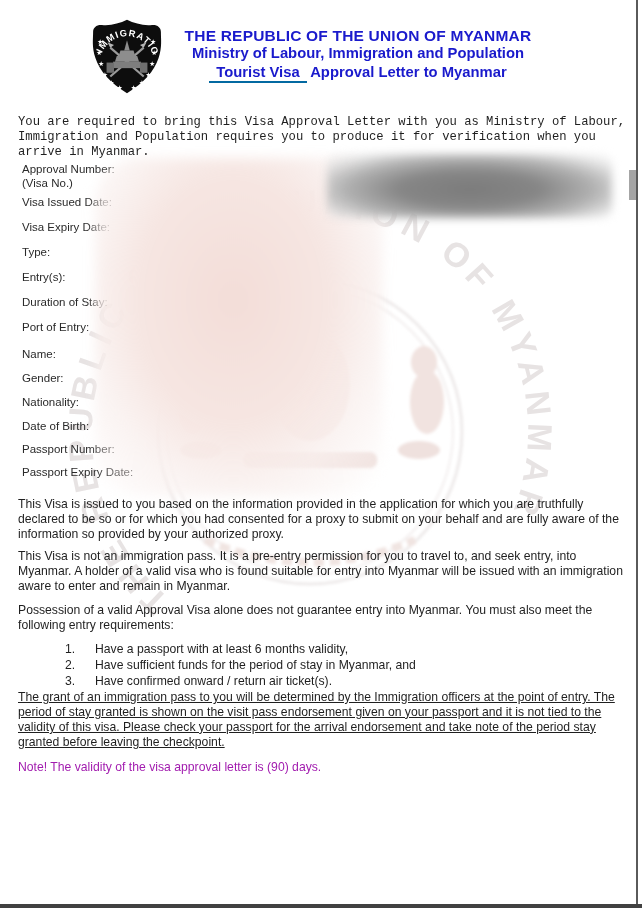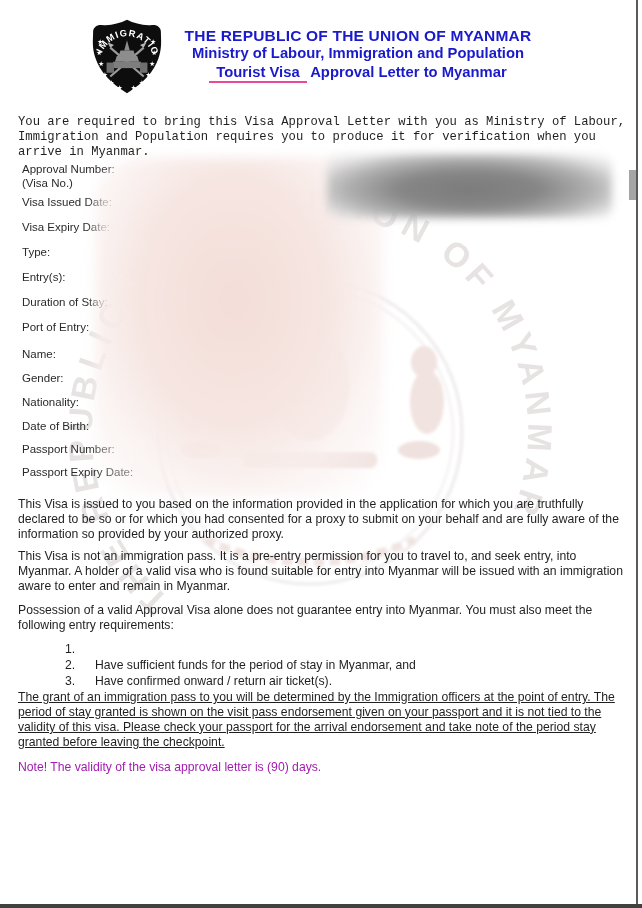--- a/index.html
+++ b/index.html
@@ -11,21 +11,21 @@
   .watermark{position:absolute;left:0;top:0;width:642px;height:908px;z-index:0;pointer-events:none;}
   
   .badge{position:absolute;left:88px;top:17px;width:78px;height:80px;z-index:5;}
   .header-text{
     position:absolute;left:170px;top:27px;width:376px;text-align:center;z-index:5;
     color:#1a1acc;font-weight:bold;line-height:1.18;
   }
   .header-text .l1{font-size:15.5px;letter-spacing:.2px;}
   .header-text .l2{font-size:14.8px;}
   .header-text .l3{font-size:14.8px;margin-top:1px;}
-  .header-text .uline{border-bottom:2px solid #ec4899;padding:0 7px 1px 7px;margin-top:12px;}
+  .header-text .uline{border-bottom:2px solid #0369a1;padding:0 7px 1px 7px;margin-top:12px;}
   
   .para{position:absolute;left:18px;width:608px;font-size:12.2px;line-height:14.9px;z-index:4;}
   .intro{top:115px;font-family:Liberation Mono, monospace;}
   .p2{top:497px;}
   .p3{top:549px;}
   .p4{top:603px;}
   .closing{top:690px;text-decoration:underline;}
   .note{top:760px;color:#a21caf;}
   
   .reqs{position:absolute;left:18px;top:641px;width:600px;font-size:12.2px;line-height:16px;z-index:4;}
@@ -153,20 +153,21 @@
   <div class="blur-pink"></div>
   <div class="blur-gray"></div>
 
   <div class="para p2">This Visa is issued to you based on the information provided in the application for which you are truthfully declared to be so or for which you had consented for a proxy to submit on your behalf and are fully aware of the information so provided by your authorized proxy.</div>
   <div class="para p3">This Visa is not an immigration pass. It is a pre-entry permission for you to travel to, and seek entry, into Myanmar. A holder of a valid visa who is found suitable for entry into Myanmar will be issued with an immigration aware to enter and remain in Myanmar.</div>
   <div class="para p4">Possession of a valid Approval Visa alone does not guarantee entry into Myanmar. You must also meet the following entry requirements:</div>
 
   <div class="reqs">
     <div class="req-row">
       <span class="req-num">1.</span>
+      <span>Have a passport with at least 6 months validity,</span>
     </div>
     <div class="req-row">
       <span class="req-num">2.</span>
       <span>Have sufficient funds for the period of stay in Myanmar, and</span>
     </div>
     <div class="req-row">
       <span class="req-num">3.</span>
       <span>Have confirmed onward / return air ticket(s).</span>
     </div>
   </div>

